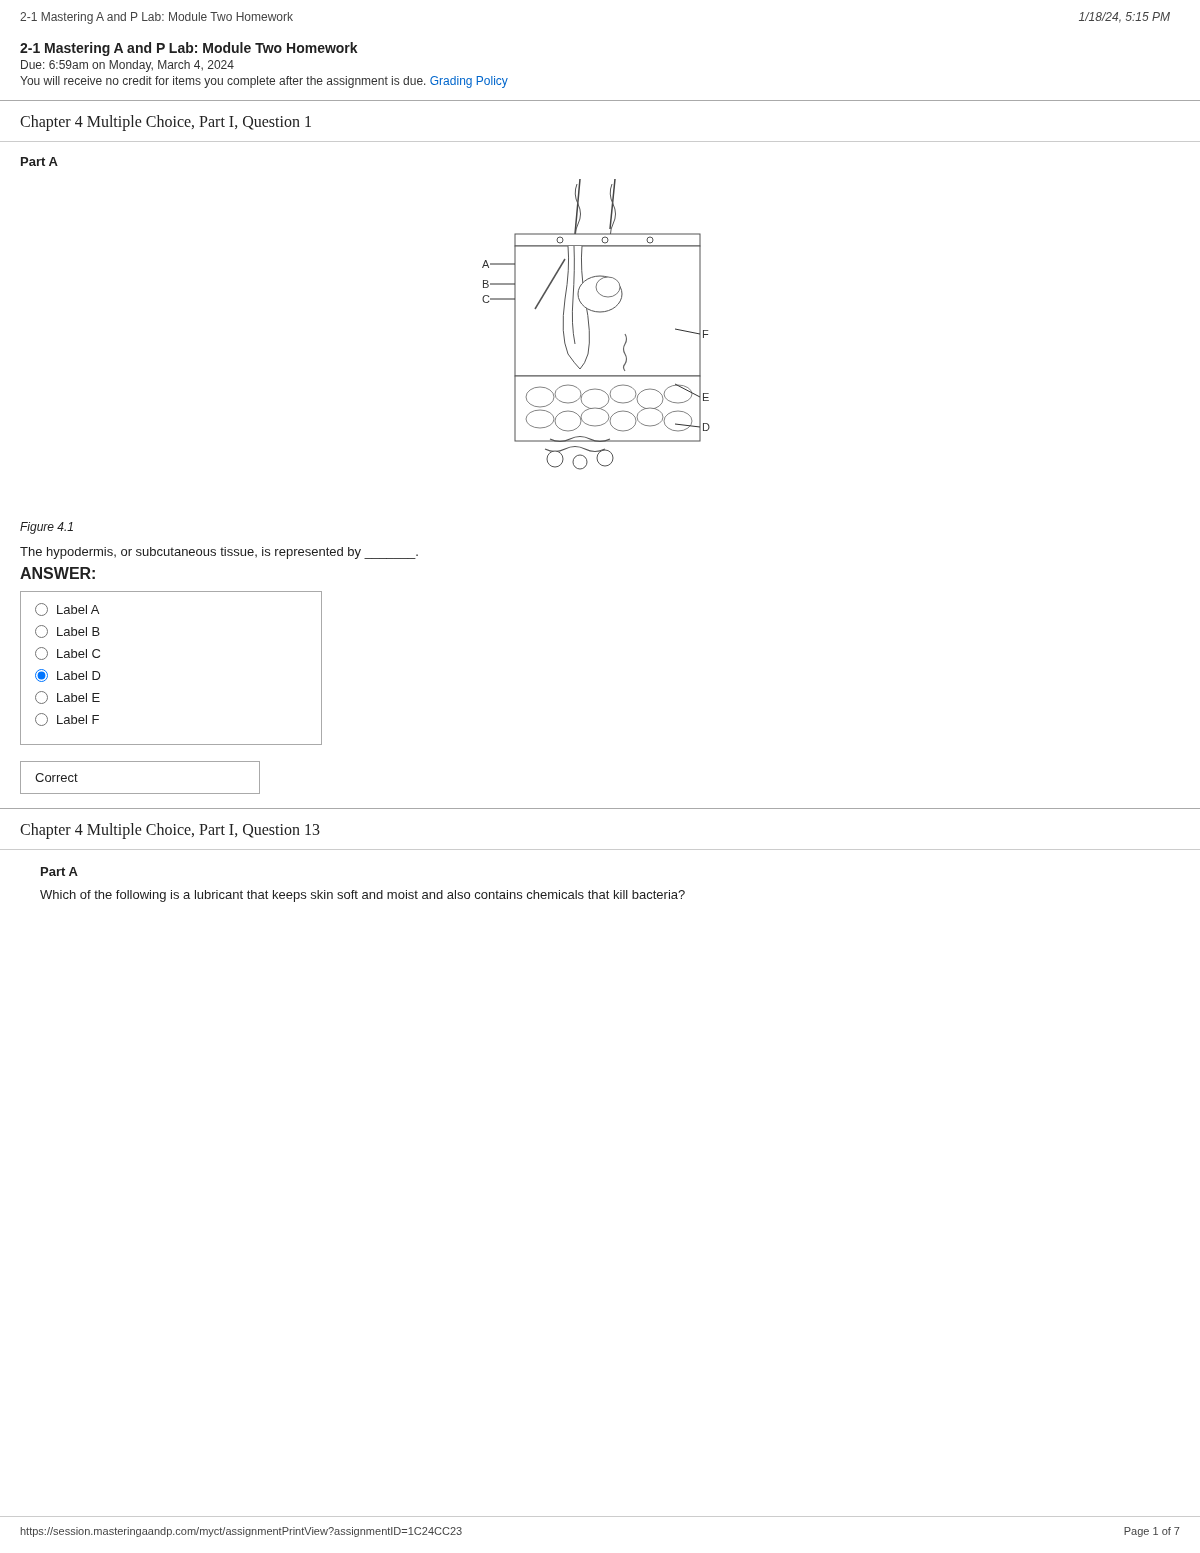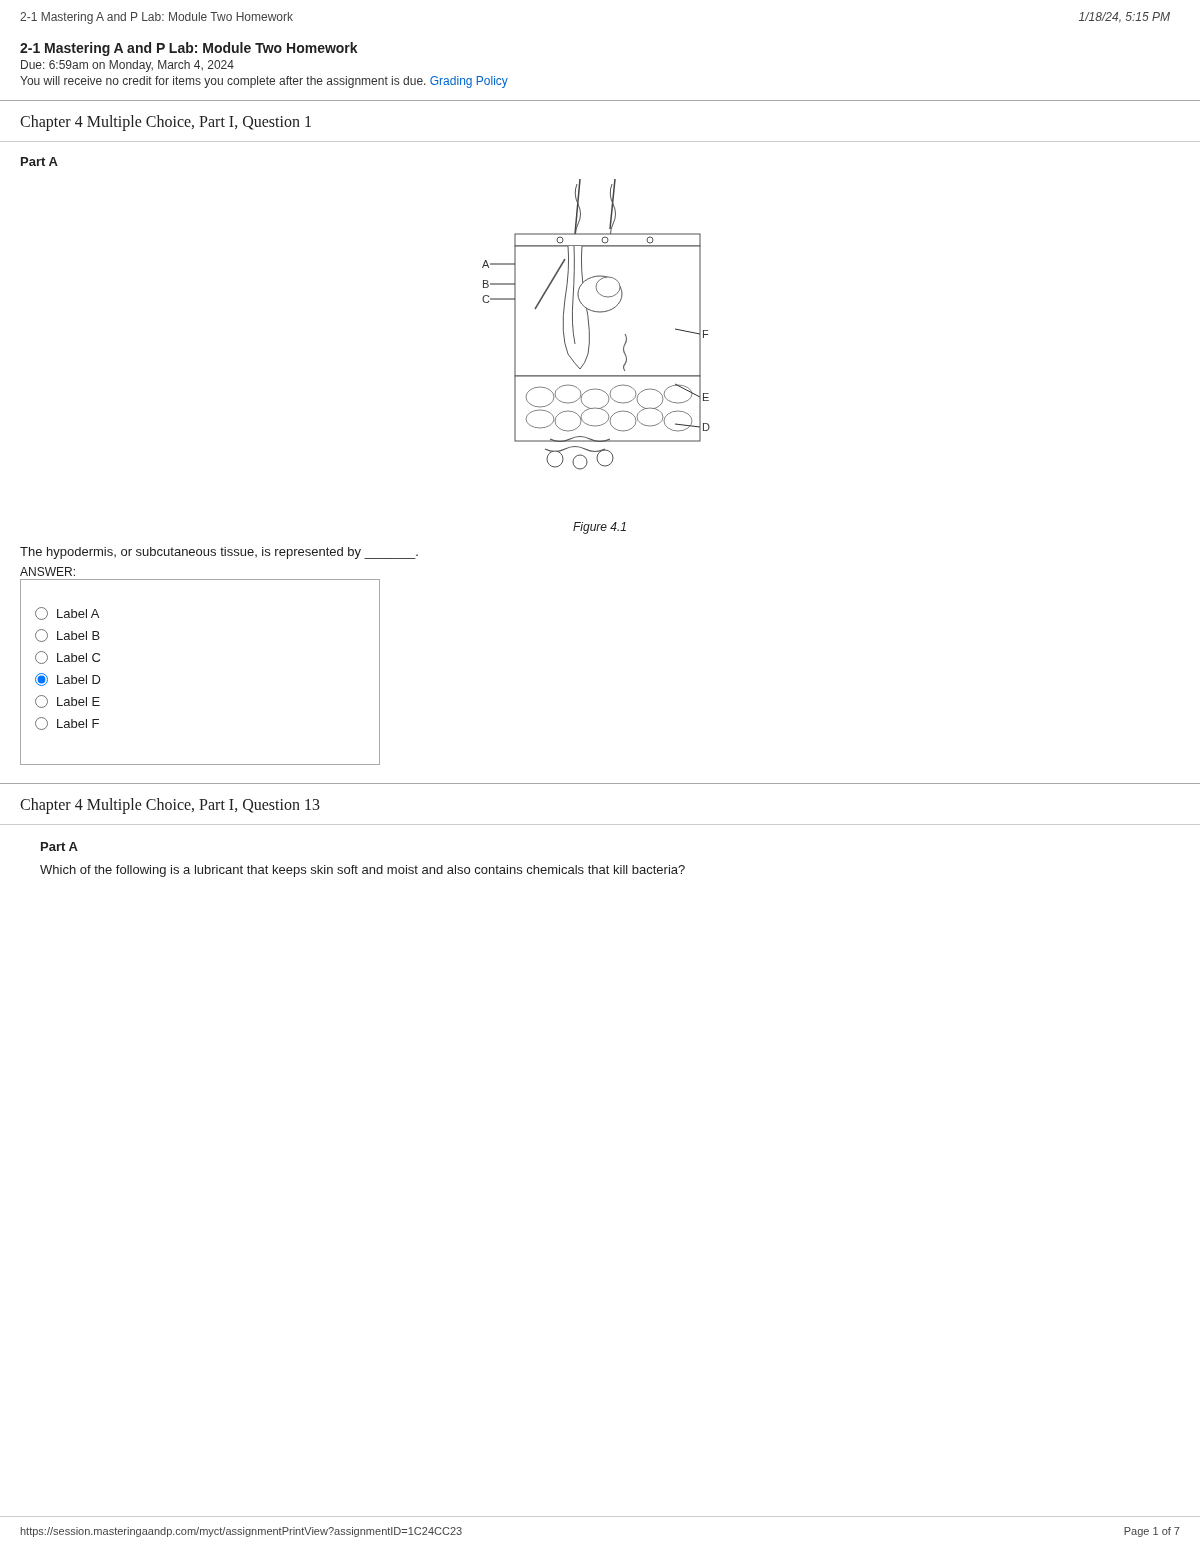--- a/index.html
+++ b/index.html
@@ -93,46 +93,46 @@
     }
 
     .figure-container {
       text-align: center;
       margin-bottom: 8px;
     }
 
     .figure-caption {
       font-style: italic;
       font-size: 12px;
-      text-align: center;
+      text-align: left;
       margin-bottom: 10px;
     }
 
     .instruction-text {
       font-style: italic;
       font-size: 12px;
       margin-bottom: 14px;
     }
 
     .question-text {
       font-size: 13px;
       margin-bottom: 6px;
     }
 
     .answer-label {
-      font-size: 12px;
-      font-weight: normal;
-      margin-bottom: 0;
+      font-size: 16px;
+      font-weight: bold;
+      margin-bottom: 8px;
     }
 
     .answer-box {
       border: 1px solid #aaa;
-      padding: 26px 14px;
-      width: 360px;
-      margin-bottom: 4px;
+      padding: 10px 14px;
+      width: 302px;
+      margin-bottom: 16px;
     }
 
     .radio-option {
       display: flex;
       align-items: center;
       margin-bottom: 7px;
       font-size: 13px;
     }
 
     .radio-option input[type="radio"] {
@@ -317,20 +317,23 @@
       <div class="radio-option">
         <input type="radio" name="q1" id="optE" style="">
         <label for="optE">Label E</label>
       </div>
       <div class="radio-option">
         <input type="radio" name="q1" id="optF" style="">
         <label for="optF">Label F</label>
       </div>
     </div>
 
+    <div class="correct-box">
+      <span>Correct</span>
+    </div>
   </div>
 </div>
 
 <hr class="section-divider">
 
 <div class="question-section question-section-2">
   <div class="question-header question-header-2">Chapter 4 Multiple Choice, Part I, Question 13</div>
 
   <div class="question-body-2">
     <div class="part-label-2">Part A</div>

